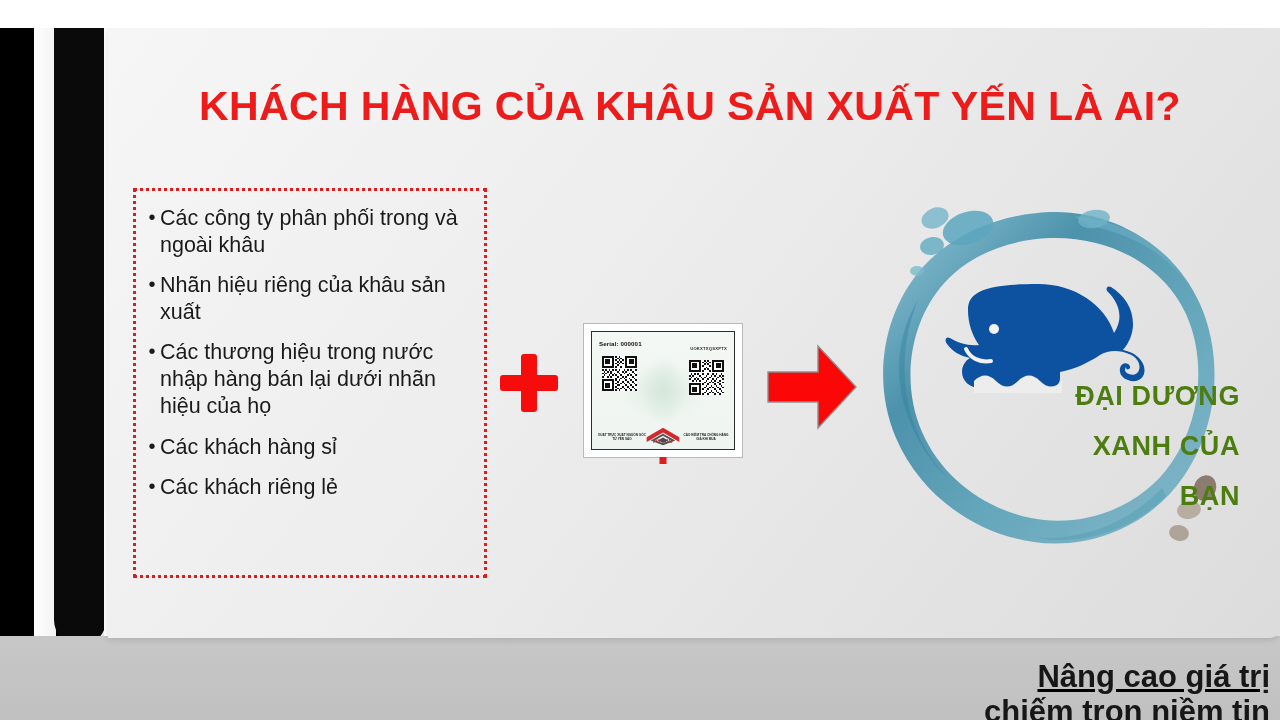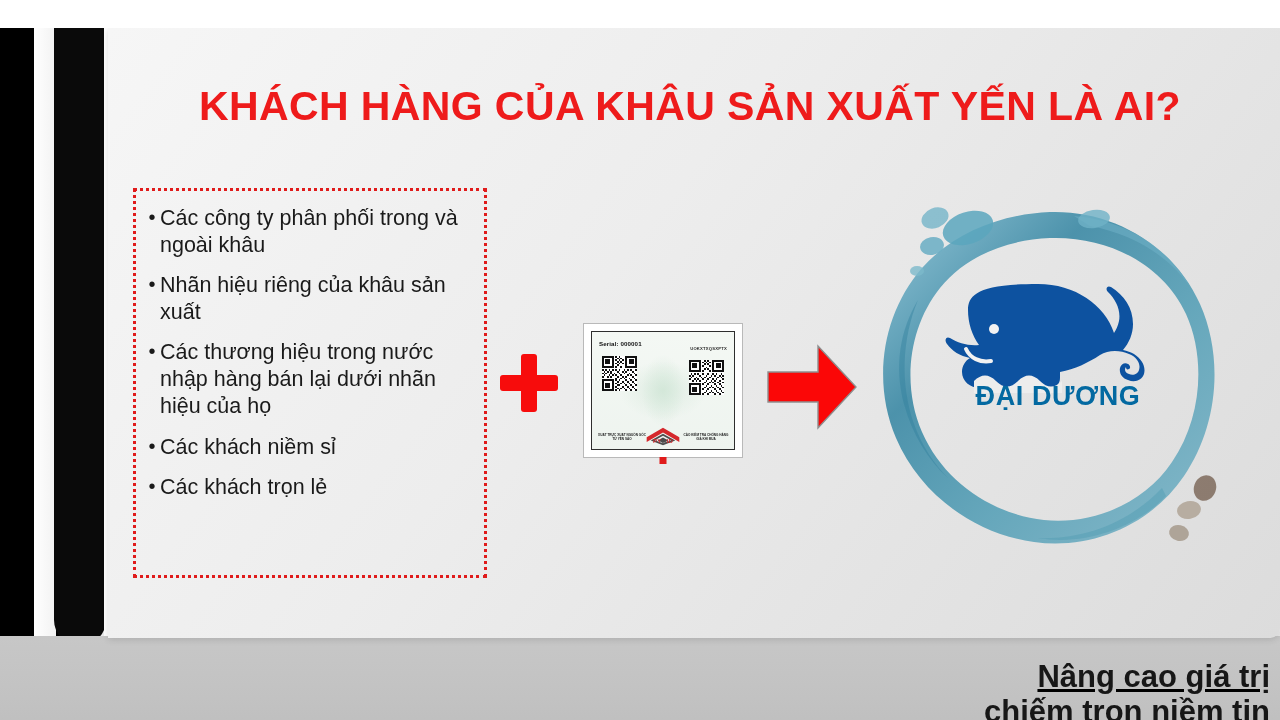--- a/index.html
+++ b/index.html
@@ -268,22 +268,22 @@
   
   #ocean {
     position:absolute;
     left:862px; top:160px;
     width:378px; height:378px;
   }
   #ocean svg { display:block; width:100%; height:100%; }
   .ocean-text {
     position:absolute;
     left:14px; right:0;
-    text-align:center;
-    color:#0369a1;
+    text-align:right;
+    color:#4d7c0f;
     font-size:27px;
     font-weight:600;
     letter-spacing:0.6px;
   }
   #ocean-l1 { top:193px; }
   #ocean-l2 { top:243px; }
   #ocean-l3 { top:293px; }
 
   
   #footer {
@@ -352,25 +352,25 @@
       <li class="bullet-item">
         <span class="bullet-dot">•</span>
         <span class="bullet-text">Nhãn hiệu riêng của khâu sản xuất</span>
       </li>
       <li class="bullet-item">
         <span class="bullet-dot">•</span>
         <span class="bullet-text">Các thương hiệu trong nước nhập hàng bán lại dưới nhãn hiệu của họ</span>
       </li>
       <li class="bullet-item">
         <span class="bullet-dot">•</span>
-        <span class="bullet-text">Các khách niềm sỉ</span>
+        <span class="bullet-text">Các khách hàng sỉ</span>
       </li>
       <li class="bullet-item">
         <span class="bullet-dot">•</span>
-        <span class="bullet-text">Các khách trọn lẻ</span>
+        <span class="bullet-text">Các khách riêng lẻ</span>
       </li>
     </ul>
   </div>
 
   <div id="plus">
     <div class="h"></div>
     <div class="v"></div>
   </div>
 
   <div id="cert">
@@ -703,20 +703,22 @@
 
       <circle cx="132" cy="141" r="5" fill="#f2f2f2"></circle>
 
       <path d="M104 161 C108 170 118 175 129 173" fill="none" stroke="#f2f2f2" stroke-width="4" stroke-linecap="round"></path>
 
       <g fill="#ededed">
         <path d="M112 193 q11 -11 22 0 q11 11 22 0 q11 -11 22 0 q11 11 22 0 l0 12 l-88 0 Z"></path>
       </g>
     </svg>
     <div class="ocean-text" id="ocean-l1">ĐẠI DƯƠNG</div>
+    <div class="ocean-text" id="ocean-l2">XANH CỦA</div>
+    <div class="ocean-text" id="ocean-l3">BẠN</div>
   </div>
 
   <div id="footer">
     <div id="footer-text">
       <div>Nâng cao giá trị</div>
       <div>chiếm trọn niềm tin</div>
     </div>
   </div>
 
 </div>

